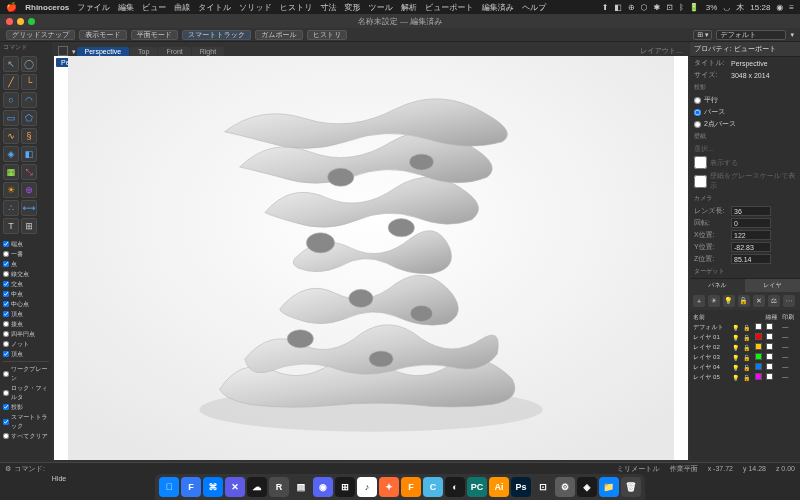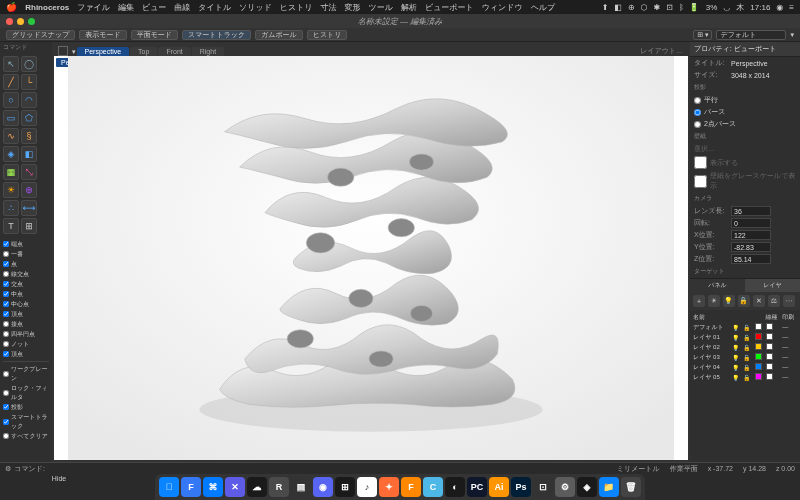--- a/index.html
+++ b/index.html
@@ -6,21 +6,21 @@
 body { width: 800px; height: 500px; background: #2a2a2a; color: #ccc; font-size: 8px; overflow: hidden; position: relative; }
 
 
 .mac-menubar { height: 14px; background: rgba(30,30,30,0.95); display: flex; align-items: center; padding: 0 6px; font-size: 8px; justify-content: space-between; }
 .mac-menubar .left { display: flex; gap: 8px; align-items: center; }
 .mac-menubar .right { display: flex; gap: 6px; align-items: center; }
 .mac-menubar .app-name { font-weight: 600; }
 .apple-logo { font-size: 9px; }
 
 
-.titlebar { height: 14px; background: #383838; display: flex; align-items: center; position: relative; font-style: italic; }
+.titlebar { height: 14px; background: #383838; display: flex; align-items: center; position: relative; }
 .traffic { display: flex; gap: 4px; padding-left: 6px; }
 .traffic span { width: 7px; height: 7px; border-radius: 50%; display: block; }
 .tl-close { background: #ff5f57; } .tl-min { background: #febc2e; } .tl-max { background: #28c840; }
 .titlebar .title { position: absolute; left: 50%; transform: translateX(-50%); font-size: 8px; color: #aaa; }
 
 
 .toolbar { height: 14px; background: #333; border-bottom: 1px solid #222; display: flex; align-items: center; padding: 0 6px; gap: 4px; font-size: 7px; }
 .toolbar .btn { background: #444; border: 1px solid #555; border-radius: 2px; padding: 0 5px; height: 10px; display: flex; align-items: center; cursor: pointer; }
 .toolbar .btn.active { background: #3a4a5a; }
 .toolbar .gap { flex: 1; }
@@ -93,36 +93,36 @@
     <span>ビュー</span>
     <span>曲線</span>
     <span>タイトル</span>
     <span>ソリッド</span>
     <span>ヒストリ</span>
     <span>寸法</span>
     <span>変形</span>
     <span>ツール</span>
     <span>解析</span>
     <span>ビューポート</span>
-    <span>ウィンドウ</span>
+    <span>編集済み</span>
     <span>ヘルプ</span>
   </div>
   <div class="right">
     <span>⬆</span>
     <span>◧</span>
     <span>⊕</span>
     <span>⬡</span>
     <span>✱</span>
     <span>⊡</span>
     <span>ᛒ</span>
     <span>🔋</span>
     <span>3%</span>
     <span>◡</span>
     <span>木</span>
-    <span>17:16</span>
+    <span>15:28</span>
     <span>◉</span>
     <span>≡</span>
   </div>
 </div>
 
 <div class="titlebar">
   <div class="traffic">
     <span class="tl-close"></span>
     <span class="tl-min"></span>
     <span class="tl-max"></span>
@@ -454,21 +454,21 @@
     <div class="app" style="background: rgb(26, 26, 26); color: rgb(255, 255, 255);">☁</div>
     <div class="app" style="background: rgb(74, 74, 74); color: rgb(255, 255, 255);">R</div>
     <div class="app" style="background: rgb(51, 51, 51); color: rgb(255, 255, 255);">▤</div>
     <div class="app" style="background: rgb(88, 101, 242); color: rgb(255, 255, 255);">◉</div>
     <div class="app" style="background: rgb(26, 26, 26); color: rgb(255, 255, 255);">⊞</div>
     <div class="app" style="background: rgb(255, 255, 255); color: rgb(51, 51, 51);">♪</div>
     <div class="app" style="background: rgb(255, 107, 53); color: rgb(255, 255, 255);">✦</div>
     <div class="app" style="background: rgb(255, 136, 0); color: rgb(255, 255, 255);">F</div>
     <div class="app" style="background: rgb(77, 184, 232); color: rgb(255, 255, 255);">C</div>
     <div class="app" style="background: rgb(26, 26, 26); color: rgb(255, 255, 255);">◐</div>
-    <div class="app" style="background: #0f172a; color: rgb(255, 255, 255);">PC</div>
+    <div class="app" style="background: #0f766e; color: rgb(255, 255, 255);">PC</div>
     <div class="app" style="background: rgb(255, 149, 0); color: rgb(255, 255, 255);">Ai</div>
     <div class="app" style="background: rgb(0, 30, 54); color: rgb(255, 255, 255);">Ps</div>
     <div class="app" style="background: rgb(51, 51, 51); color: rgb(255, 255, 255);">⊡</div>
     <div class="app" style="background: rgb(92, 92, 92); color: rgb(255, 255, 255);">⚙</div>
     <div class="app" style="background: rgb(26, 26, 26); color: rgb(255, 255, 255);">◈</div>
     <div class="app" style="background: rgb(10, 132, 255); color: rgb(255, 255, 255);">📁</div>
     <div class="app" style="background: rgb(68, 68, 68); color: rgb(255, 255, 255);">🗑</div>
   </div>
 
 </body></html>

